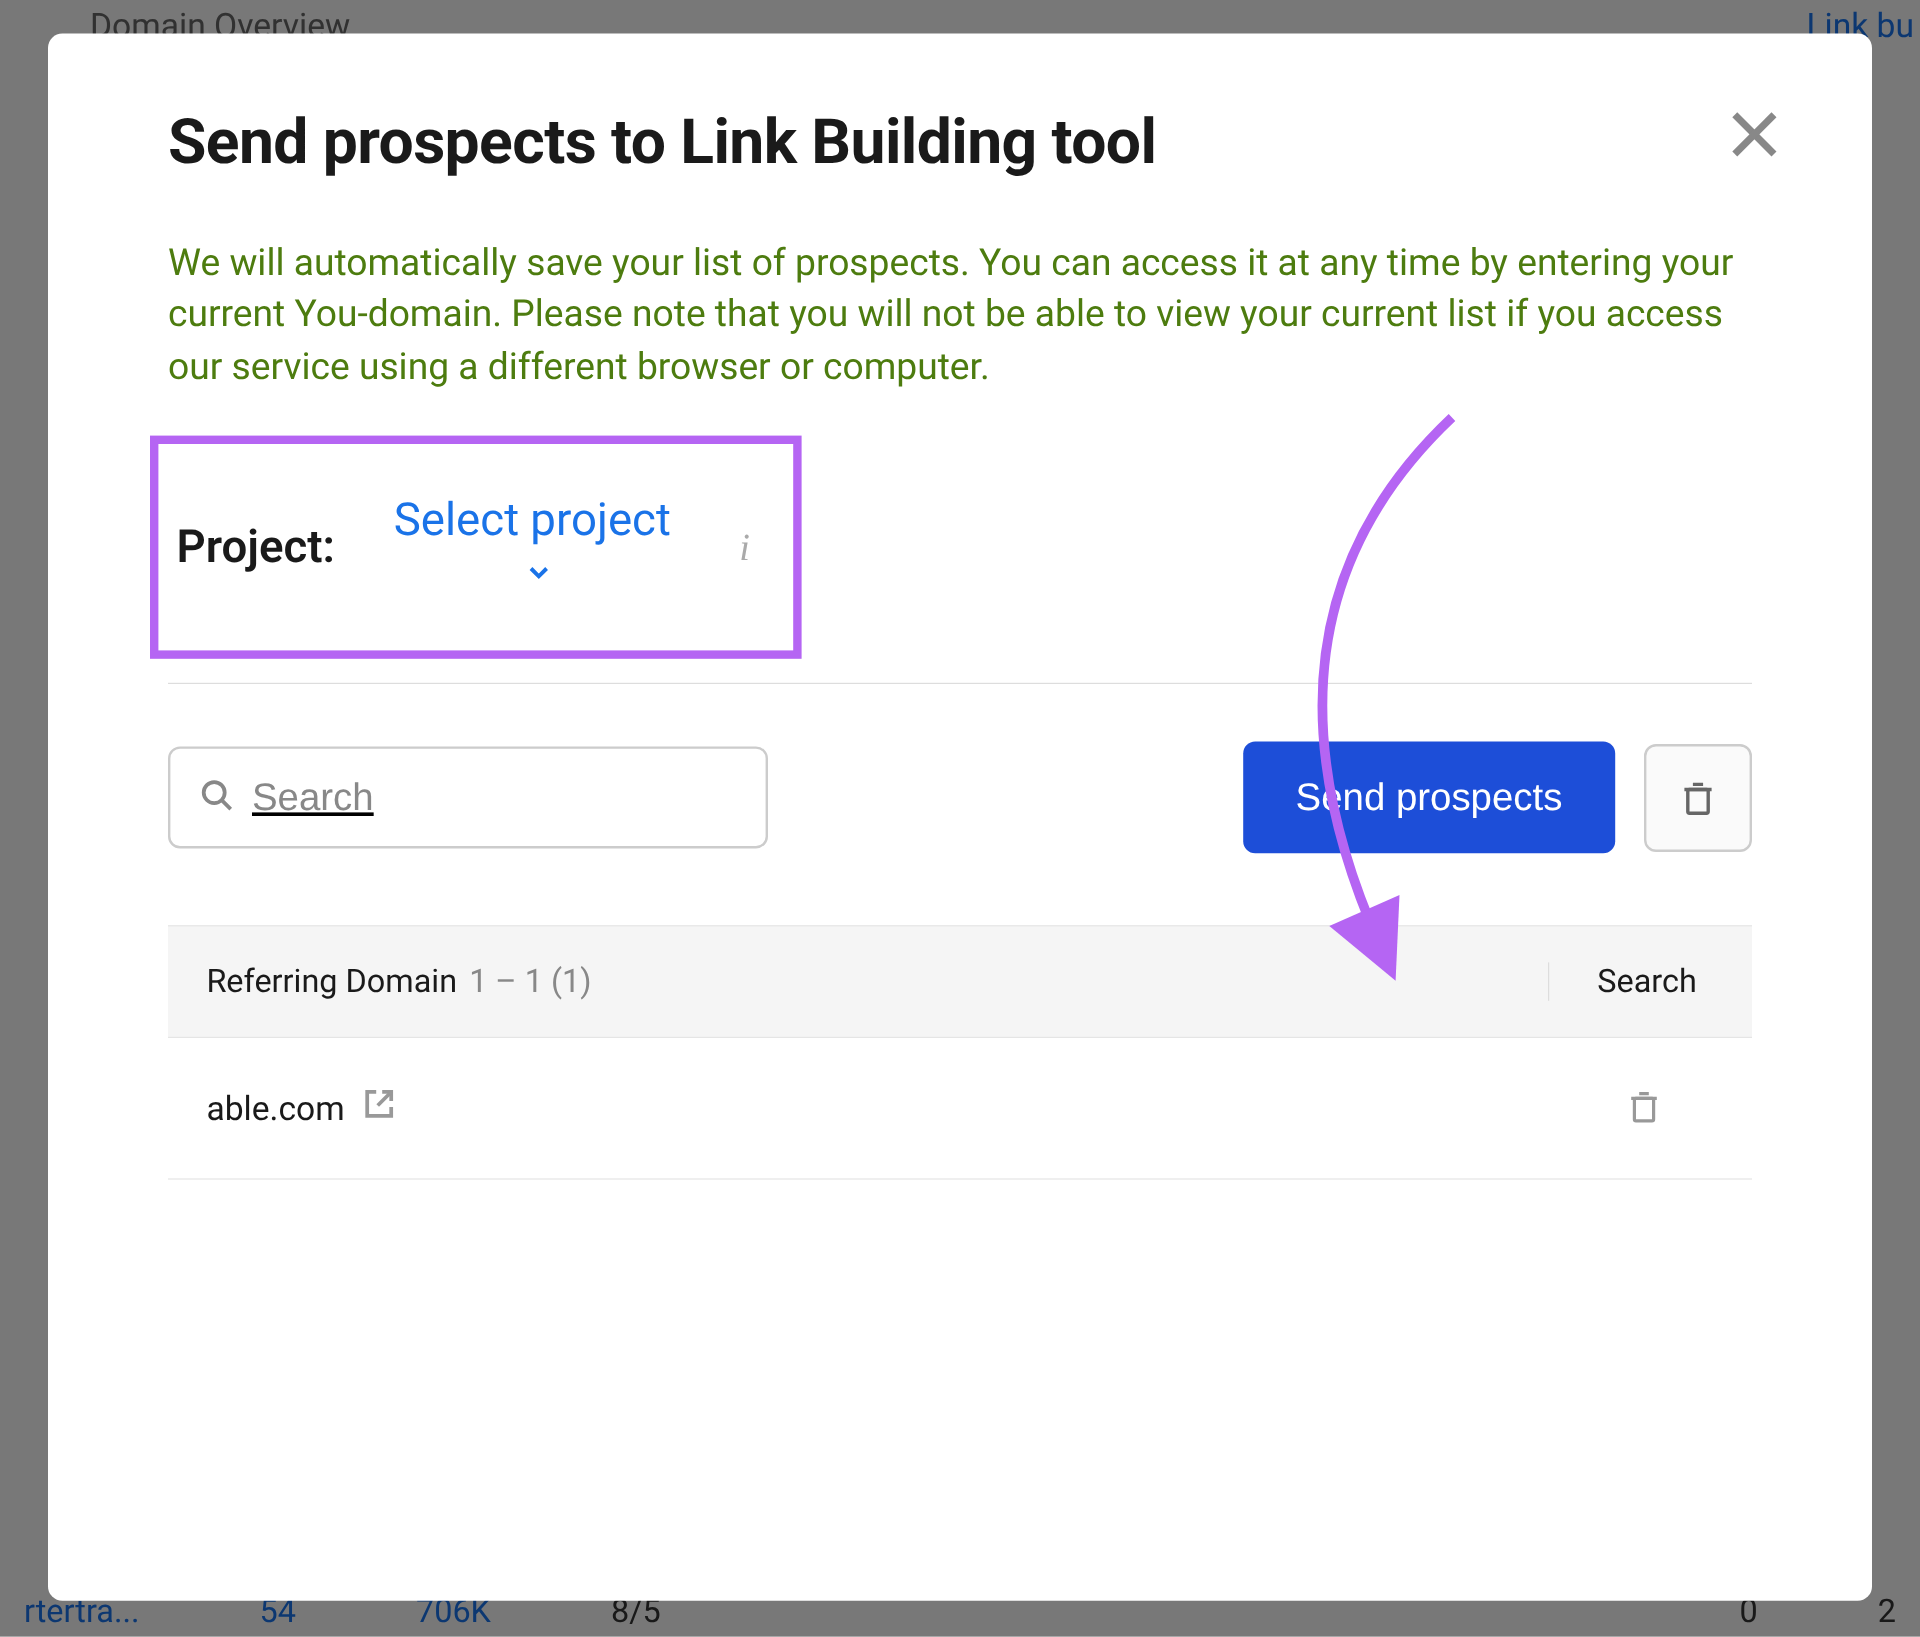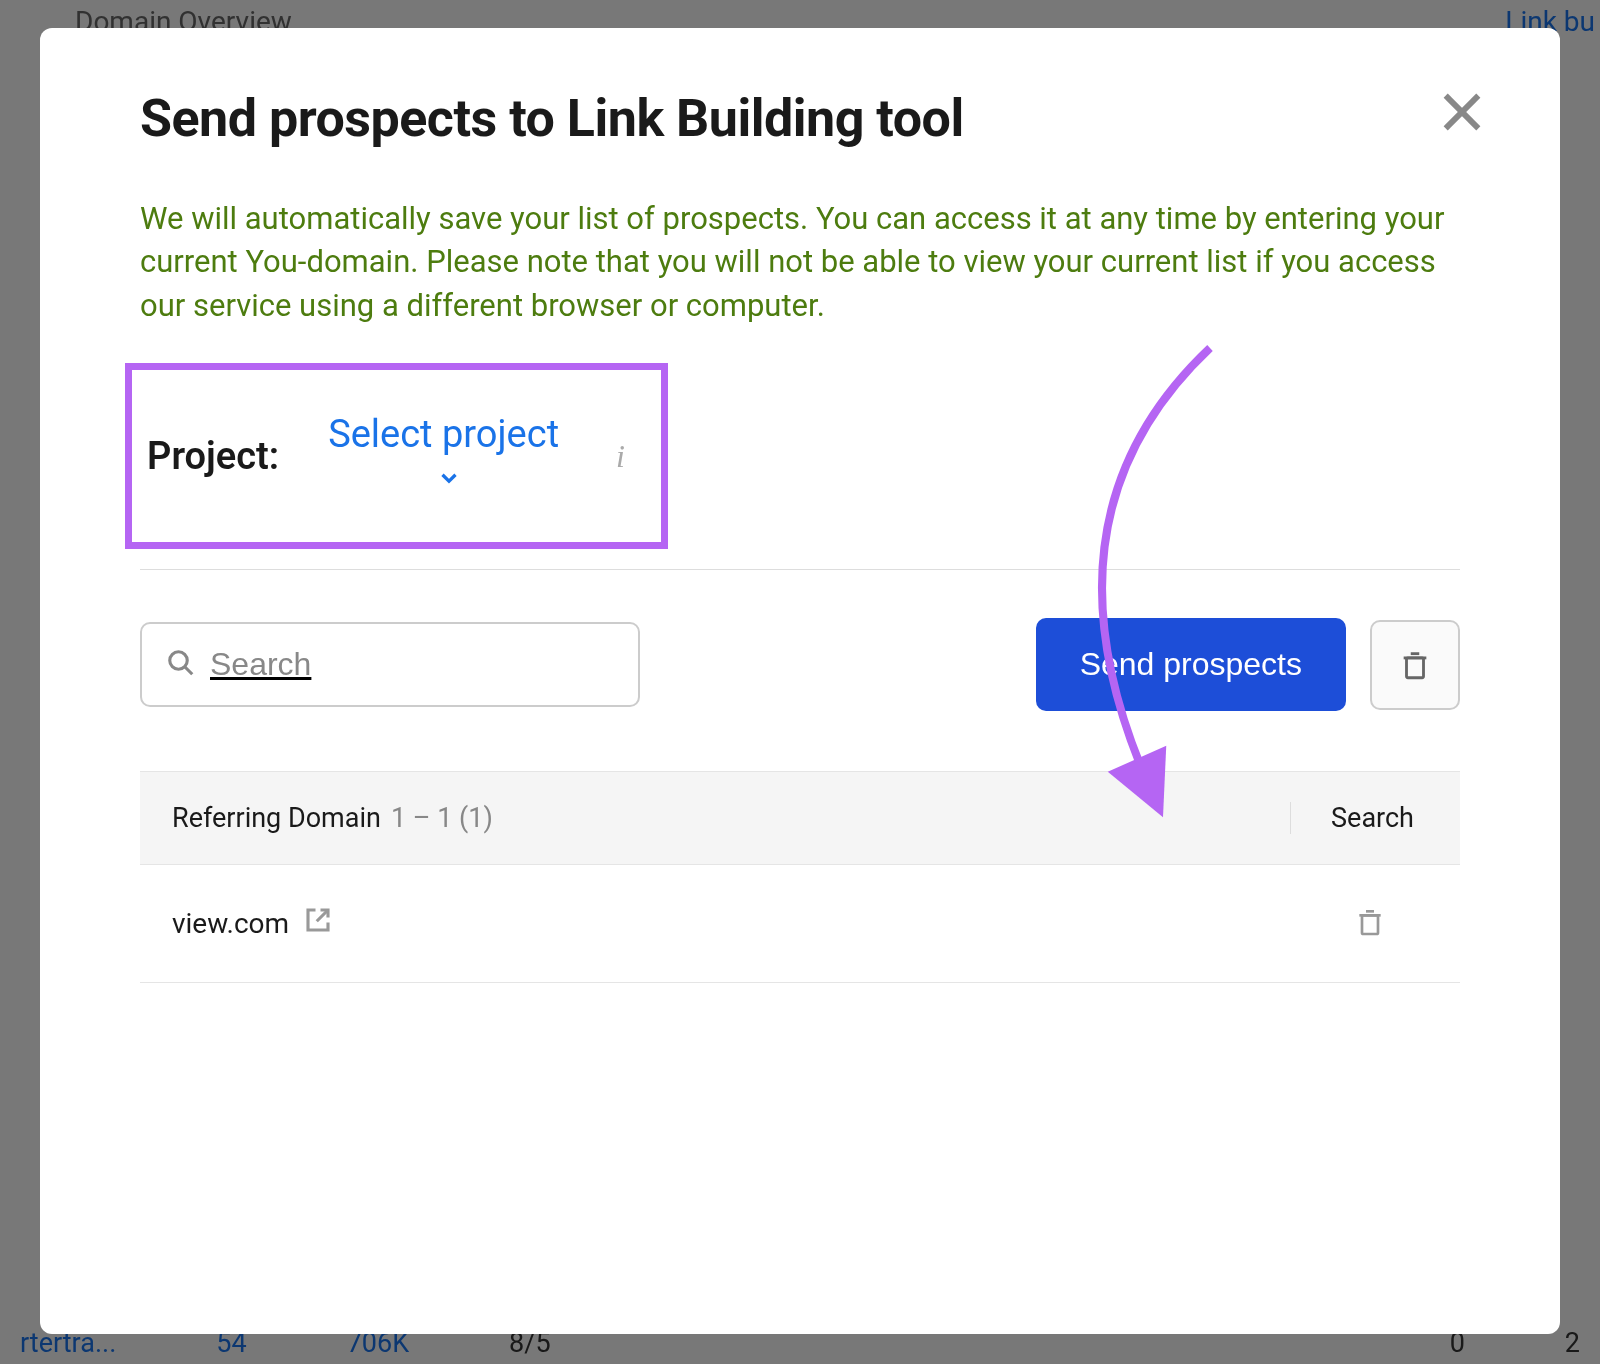--- a/index.html
+++ b/index.html
@@ -328,21 +328,21 @@
   <div class="table-header">
     <div class="table-header-left">
       <span class="col-label">Referring Domain</span>
       <span class="col-count">1 – 1 (1)</span>
     </div>
     <span class="col-remove">Search</span>
   </div>
 
   <div class="table-row">
     <div class="domain-cell">
-      <span>view.com</span>
+      <span>able.com</span>
       <span class="external-icon">
         <svg viewBox="0 0 24 24" fill="none" stroke="currentColor" stroke-width="2.5">
           <path d="M10 4H4v16h16v-6"></path>
           <path d="M14 4h6v6"></path>
           <line x1="20" y1="4" x2="11" y2="13"></line>
         </svg>
       </span>
     </div>
     <span class="row-delete">
       <svg viewBox="0 0 24 24" fill="none" stroke="currentColor" stroke-width="2">

